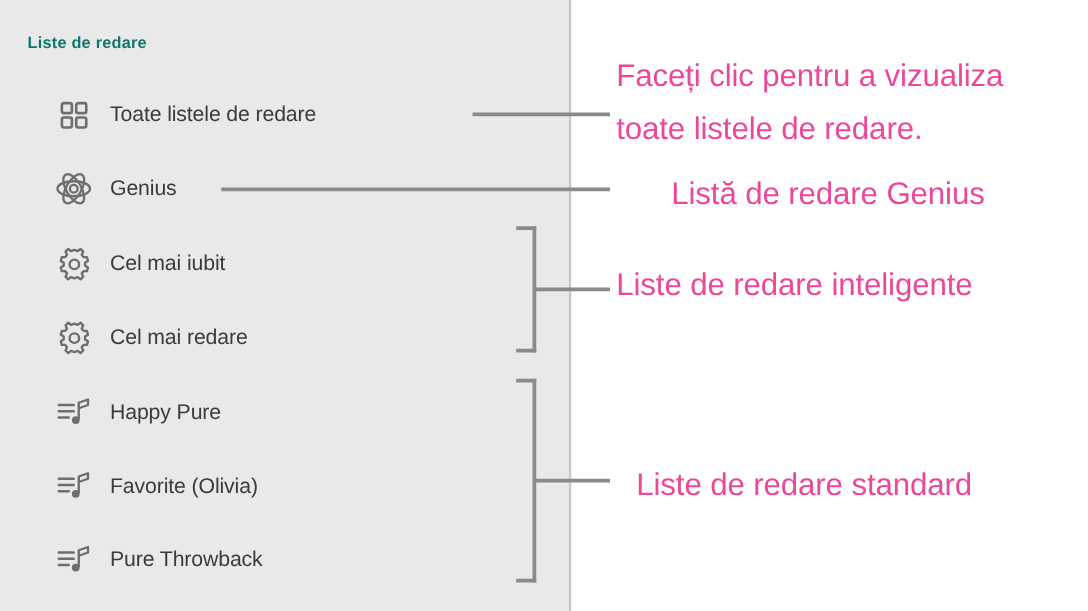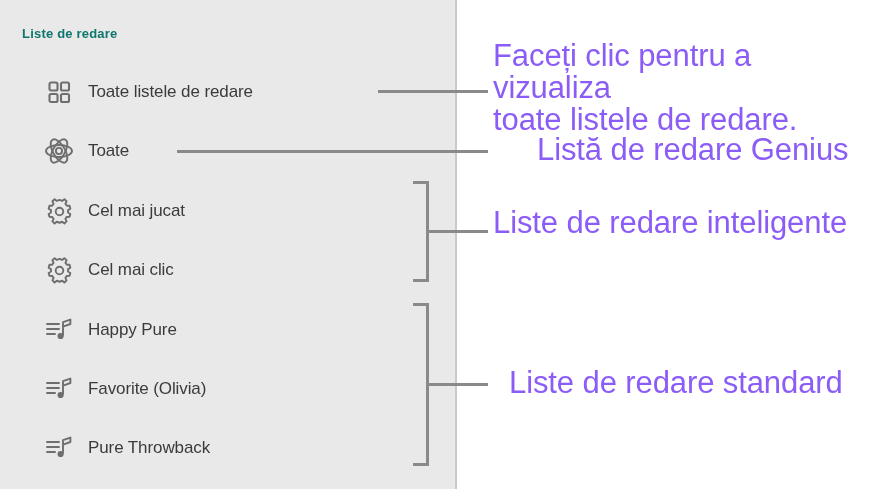--- a/index.html
+++ b/index.html
@@ -87,23 +87,23 @@
   }
   .bracket-stem {
     position: absolute;
     height: 3px;
     background: #8a8a8a;
   }
 
   
   .annotation {
     position: absolute;
-    font-size: 31px;
-    color: #8b5cf6;
-    line-height: 32px;
+    font-size: 25px;
+    color: #ec4899;
+    line-height: 42px;
     letter-spacing: -0.1px;
     white-space: pre-line;
   }
 
   
   .icon-svg { display: block; }
 </style>
 </head>
 <body>
 
@@ -128,41 +128,41 @@
   <span class="row-icon">
     <svg class="icon-svg" width="30" height="30" viewBox="0 0 30 30">
       <g fill="none" stroke="#6e6e6e" stroke-width="1.9">
         <ellipse cx="15" cy="15" rx="13" ry="6"></ellipse>
         <ellipse cx="15" cy="15" rx="13" ry="6" transform="rotate(60 15 15)"></ellipse>
         <ellipse cx="15" cy="15" rx="13" ry="6" transform="rotate(120 15 15)"></ellipse>
       </g>
       <circle cx="15" cy="15" r="3.1" fill="none" stroke="#6e6e6e" stroke-width="1.9"></circle>
     </svg>
   </span>
-  <span class="row-label">Toate</span>
+  <span class="row-label">Genius</span>
 </div>
 
 <div class="row" style="top:188px;">
   <span class="row-icon">
     <svg class="icon-svg" width="29" height="29" viewBox="0 0 32 32">
       <path fill="none" stroke="#6e6e6e" stroke-width="2.1" stroke-linejoin="round" d="M16 3.2 l3.0 1.1 2.4-1.9 2.4 2.3 -1.3 2.8 1.6 2.1 3.0 0.1 0.9 3.2 -2.6 1.6 0 2.6 2.6 1.6 -0.9 3.2 -3.0 0.1 -1.6 2.1 1.3 2.8 -2.4 2.3 -2.4-1.9 -3.0 1.1 -3.0-1.1 -2.4 1.9 -2.4-2.3 1.3-2.8 -1.6-2.1 -3.0-0.1 -0.9-3.2 2.6-1.6 0-2.6 -2.6-1.6 0.9-3.2 3.0-0.1 1.6-2.1 -1.3-2.8 2.4-2.3 2.4 1.9z"></path>
       <circle cx="16" cy="16" r="4.2" fill="none" stroke="#6e6e6e" stroke-width="2.1"></circle>
     </svg>
   </span>
-  <span class="row-label">Cel mai jucat</span>
+  <span class="row-label">Cel mai iubit</span>
 </div>
 
 <div class="row" style="top:247px;">
   <span class="row-icon">
     <svg class="icon-svg" width="29" height="29" viewBox="0 0 32 32">
       <path fill="none" stroke="#6e6e6e" stroke-width="2.1" stroke-linejoin="round" d="M16 3.2 l3.0 1.1 2.4-1.9 2.4 2.3 -1.3 2.8 1.6 2.1 3.0 0.1 0.9 3.2 -2.6 1.6 0 2.6 2.6 1.6 -0.9 3.2 -3.0 0.1 -1.6 2.1 1.3 2.8 -2.4 2.3 -2.4-1.9 -3.0 1.1 -3.0-1.1 -2.4 1.9 -2.4-2.3 1.3-2.8 -1.6-2.1 -3.0-0.1 -0.9-3.2 2.6-1.6 0-2.6 -2.6-1.6 0.9-3.2 3.0-0.1 1.6-2.1 -1.3-2.8 2.4-2.3 2.4 1.9z"></path>
       <circle cx="16" cy="16" r="4.2" fill="none" stroke="#6e6e6e" stroke-width="2.1"></circle>
     </svg>
   </span>
-  <span class="row-label">Cel mai clic</span>
+  <span class="row-label">Cel mai redare</span>
 </div>
 
 <div class="row" style="top:307px;">
   <span class="row-icon">
     <svg class="icon-svg" width="28" height="26" viewBox="0 0 28 26">
       <g stroke="#6e6e6e" stroke-width="1.9" stroke-linecap="round">
         <line x1="2" y1="7" x2="14" y2="7"></line>
         <line x1="2" y1="12" x2="14" y2="12"></line>
         <line x1="2" y1="17" x2="10" y2="17"></line>
       </g>

